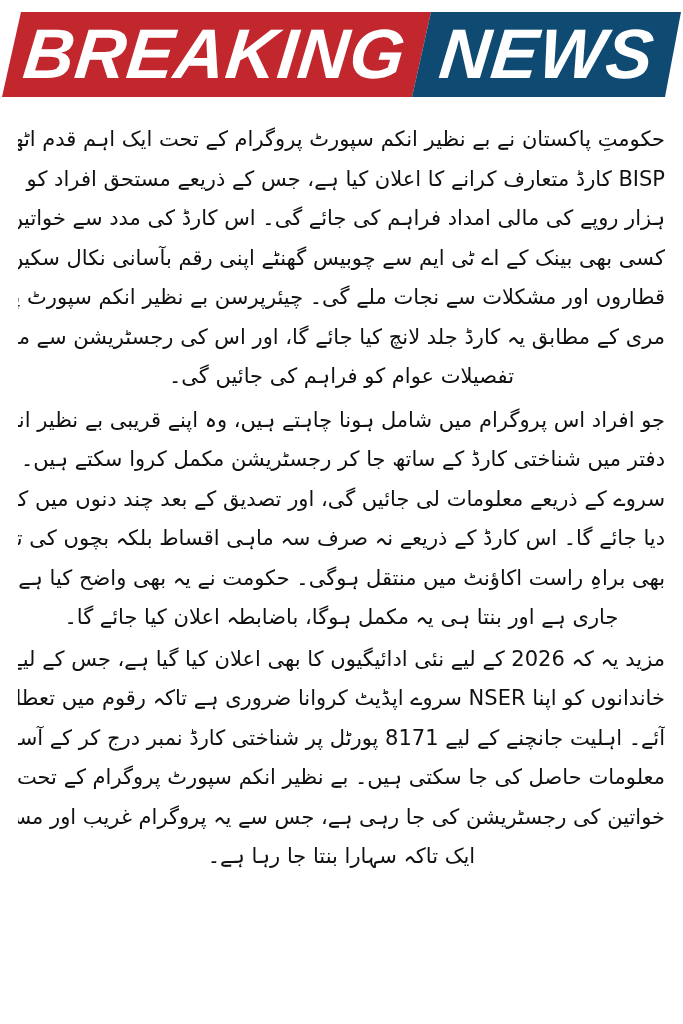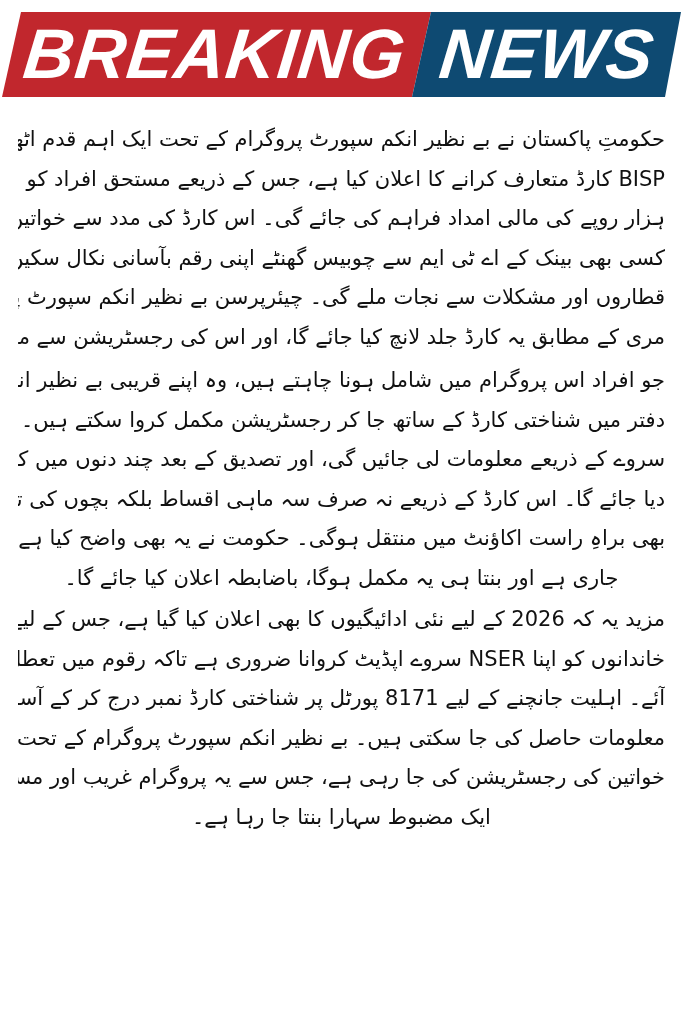--- a/index.html
+++ b/index.html
@@ -82,30 +82,31 @@
 </div>
 
 <div class="article">
   <div class="paragraph para1">
     <span class="line">حکومتِ پاکستان نے بے نظیر انکم سپورٹ پروگرام کے تحت ایک اہم قدم اٹھاتے ہوئے</span>
     <span class="line">BISP کارڈ متعارف کرانے کا اعلان کیا ہے، جس کے ذریعے مستحق افراد کو ہر ماہ 15</span>
     <span class="line">ہزار روپے کی مالی امداد فراہم کی جائے گی۔ اس کارڈ کی مدد سے خواتین اور دیگر مستفید افراد</span>
     <span class="line">کسی بھی بینک کے اے ٹی ایم سے چوبیس گھنٹے اپنی رقم بآسانی نکال سکیں گے، جس سے لمبی</span>
     <span class="line">قطاروں اور مشکلات سے نجات ملے گی۔ چیئرپرسن بے نظیر انکم سپورٹ پروگرام شازیہ</span>
     <span class="line">مری کے مطابق یہ کارڈ جلد لانچ کیا جائے گا، اور اس کی رجسٹریشن سے متعلق مکمل</span>
+    <span class="line center">تفصیلات عوام کو فراہم کی جائیں گی۔</span>
   </div>
   <div class="paragraph para2">
     <span class="line">جو افراد اس پروگرام میں شامل ہونا چاہتے ہیں، وہ اپنے قریبی بے نظیر انکم سپورٹ پروگرام</span>
     <span class="line">دفتر میں شناختی کارڈ کے ساتھ جا کر رجسٹریشن مکمل کروا سکتے ہیں۔ وہاں NSER</span>
     <span class="line">سروے کے ذریعے معلومات لی جائیں گی، اور تصدیق کے بعد چند دنوں میں کارڈ جاری کر</span>
     <span class="line">دیا جائے گا۔ اس کارڈ کے ذریعے نہ صرف سہ ماہی اقساط بلکہ بچوں کی تعلیمی وظائف کی رقم</span>
     <span class="line">بھی براہِ راست اکاؤنٹ میں منتقل ہوگی۔ حکومت نے یہ بھی واضح کیا ہے کہ کارڈ پر کام</span>
     <span class="line center">جاری ہے اور بنتا ہی یہ مکمل ہوگا، باضابطہ اعلان کیا جائے گا۔</span>
   </div>
   <div class="paragraph para3">
     <span class="line">مزید یہ کہ 2026 کے لیے نئی ادائیگیوں کا بھی اعلان کیا گیا ہے، جس کے لیے مستحق</span>
     <span class="line">خاندانوں کو اپنا NSER سروے اپڈیٹ کروانا ضروری ہے تاکہ رقوم میں تعطل نہ</span>
     <span class="line">آئے۔ اہلیت جانچنے کے لیے 8171 پورٹل پر شناختی کارڈ نمبر درج کر کے آسانی سے</span>
     <span class="line">معلومات حاصل کی جا سکتی ہیں۔ بے نظیر انکم سپورٹ پروگرام کے تحت مزید لاکھوں</span>
     <span class="line">خواتین کی رجسٹریشن کی جا رہی ہے، جس سے یہ پروگرام غریب اور مستحق افراد کے لیے</span>
-    <span class="line center">ایک مضبوط سہارا بنتا جا رہا ہے۔</span>
+    <span class="line center">ایک تاکہ سہارا بنتا جا رہا ہے۔</span>
   </div>
 </div>
 
 </body></html>

